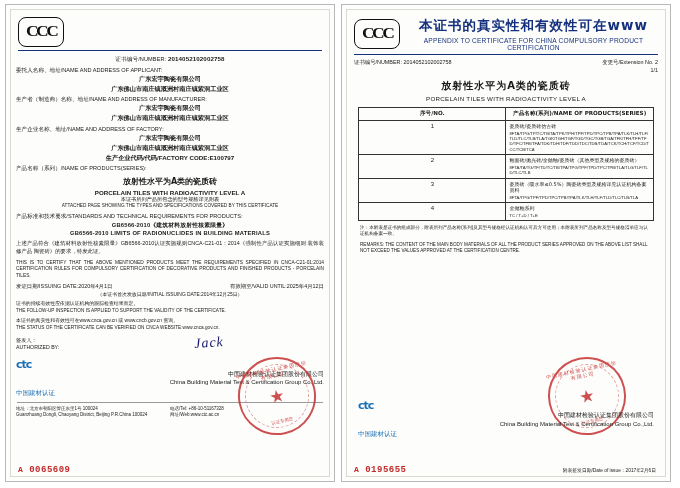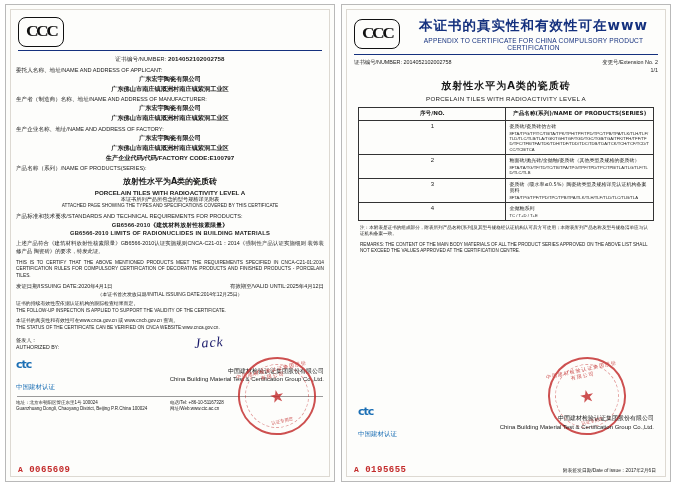--- a/index.html
+++ b/index.html
@@ -81,21 +81,21 @@
     position:absolute;top:7px;left:0;right:0;text-align:center;font-size:5px;
     font-family:"DejaVu Sans",sans-serif;letter-spacing:1px;
   }
   .seal .arc2{position:absolute;bottom:9px;left:0;right:0;text-align:center;font-size:4.4px;}
   
   .brand{display:flex;align-items:center;gap:6px;margin-top:8px;}
   .ctclogo{
     font-family:"DejaVu Sans",sans-serif;font-weight:bold;font-size:11px;color:#1b6fb5;
     letter-spacing:-1px;line-height:1;
   }
-  .ctcsub{font-size:6.5px;color:#1b6fb5;font-family:"DejaVu Sans",sans-serif;margin-top:13px;}
+  .ctcsub{font-size:6.5px;color:#1b6fb5;font-family:"DejaVu Sans",sans-serif;margin-top:19px;}
   .orgname{flex:1;text-align:right;font-size:6px;line-height:1.35;}
   .orgname .cn{font-family:"DejaVu Sans",sans-serif;}
   .hr2{height:1px;background:#9a9a9a;margin:4px 1px 3px 1px;}
   .addr{display:flex;justify-content:space-between;font-size:4.5px;line-height:1.3;}
   .addr .c{flex:1;}
   .serial{
     position:absolute;left:12px;bottom:6px;font-size:9px;color:#c32b2b;font-weight:bold;
     font-family:"Liberation Mono",monospace;letter-spacing:.5px;
   }
   .serial .a{font-size:8px;}

